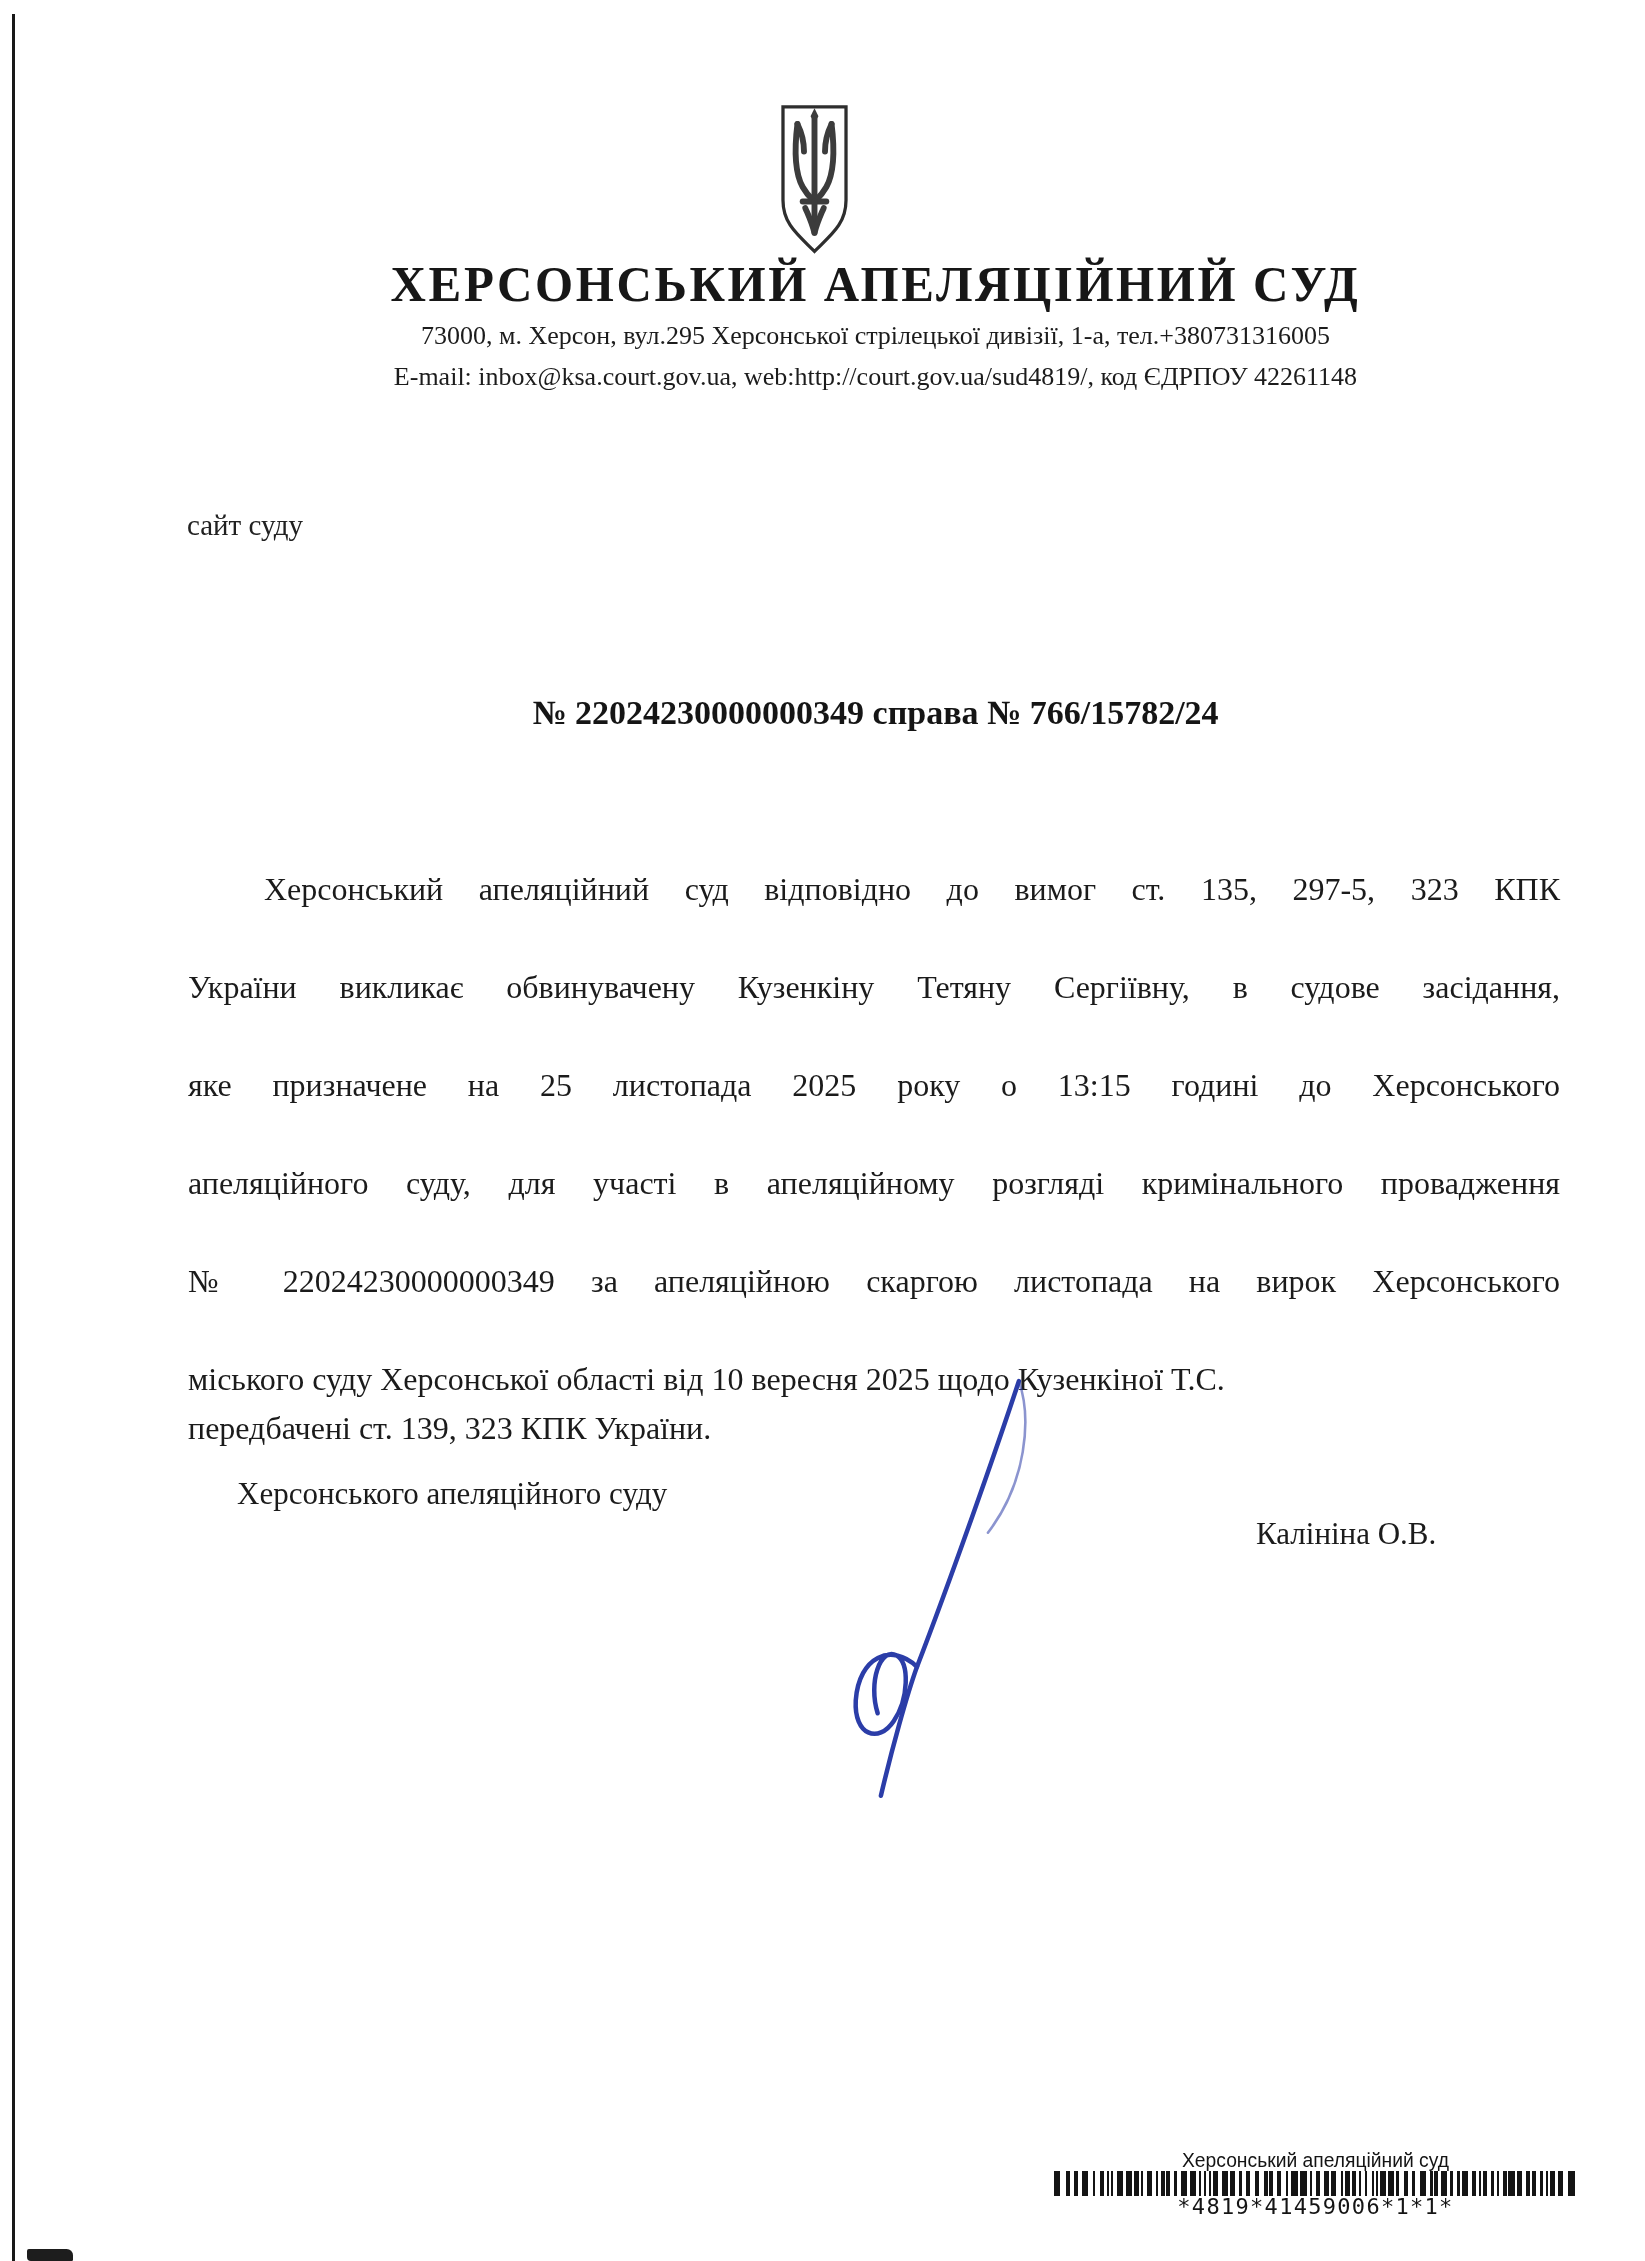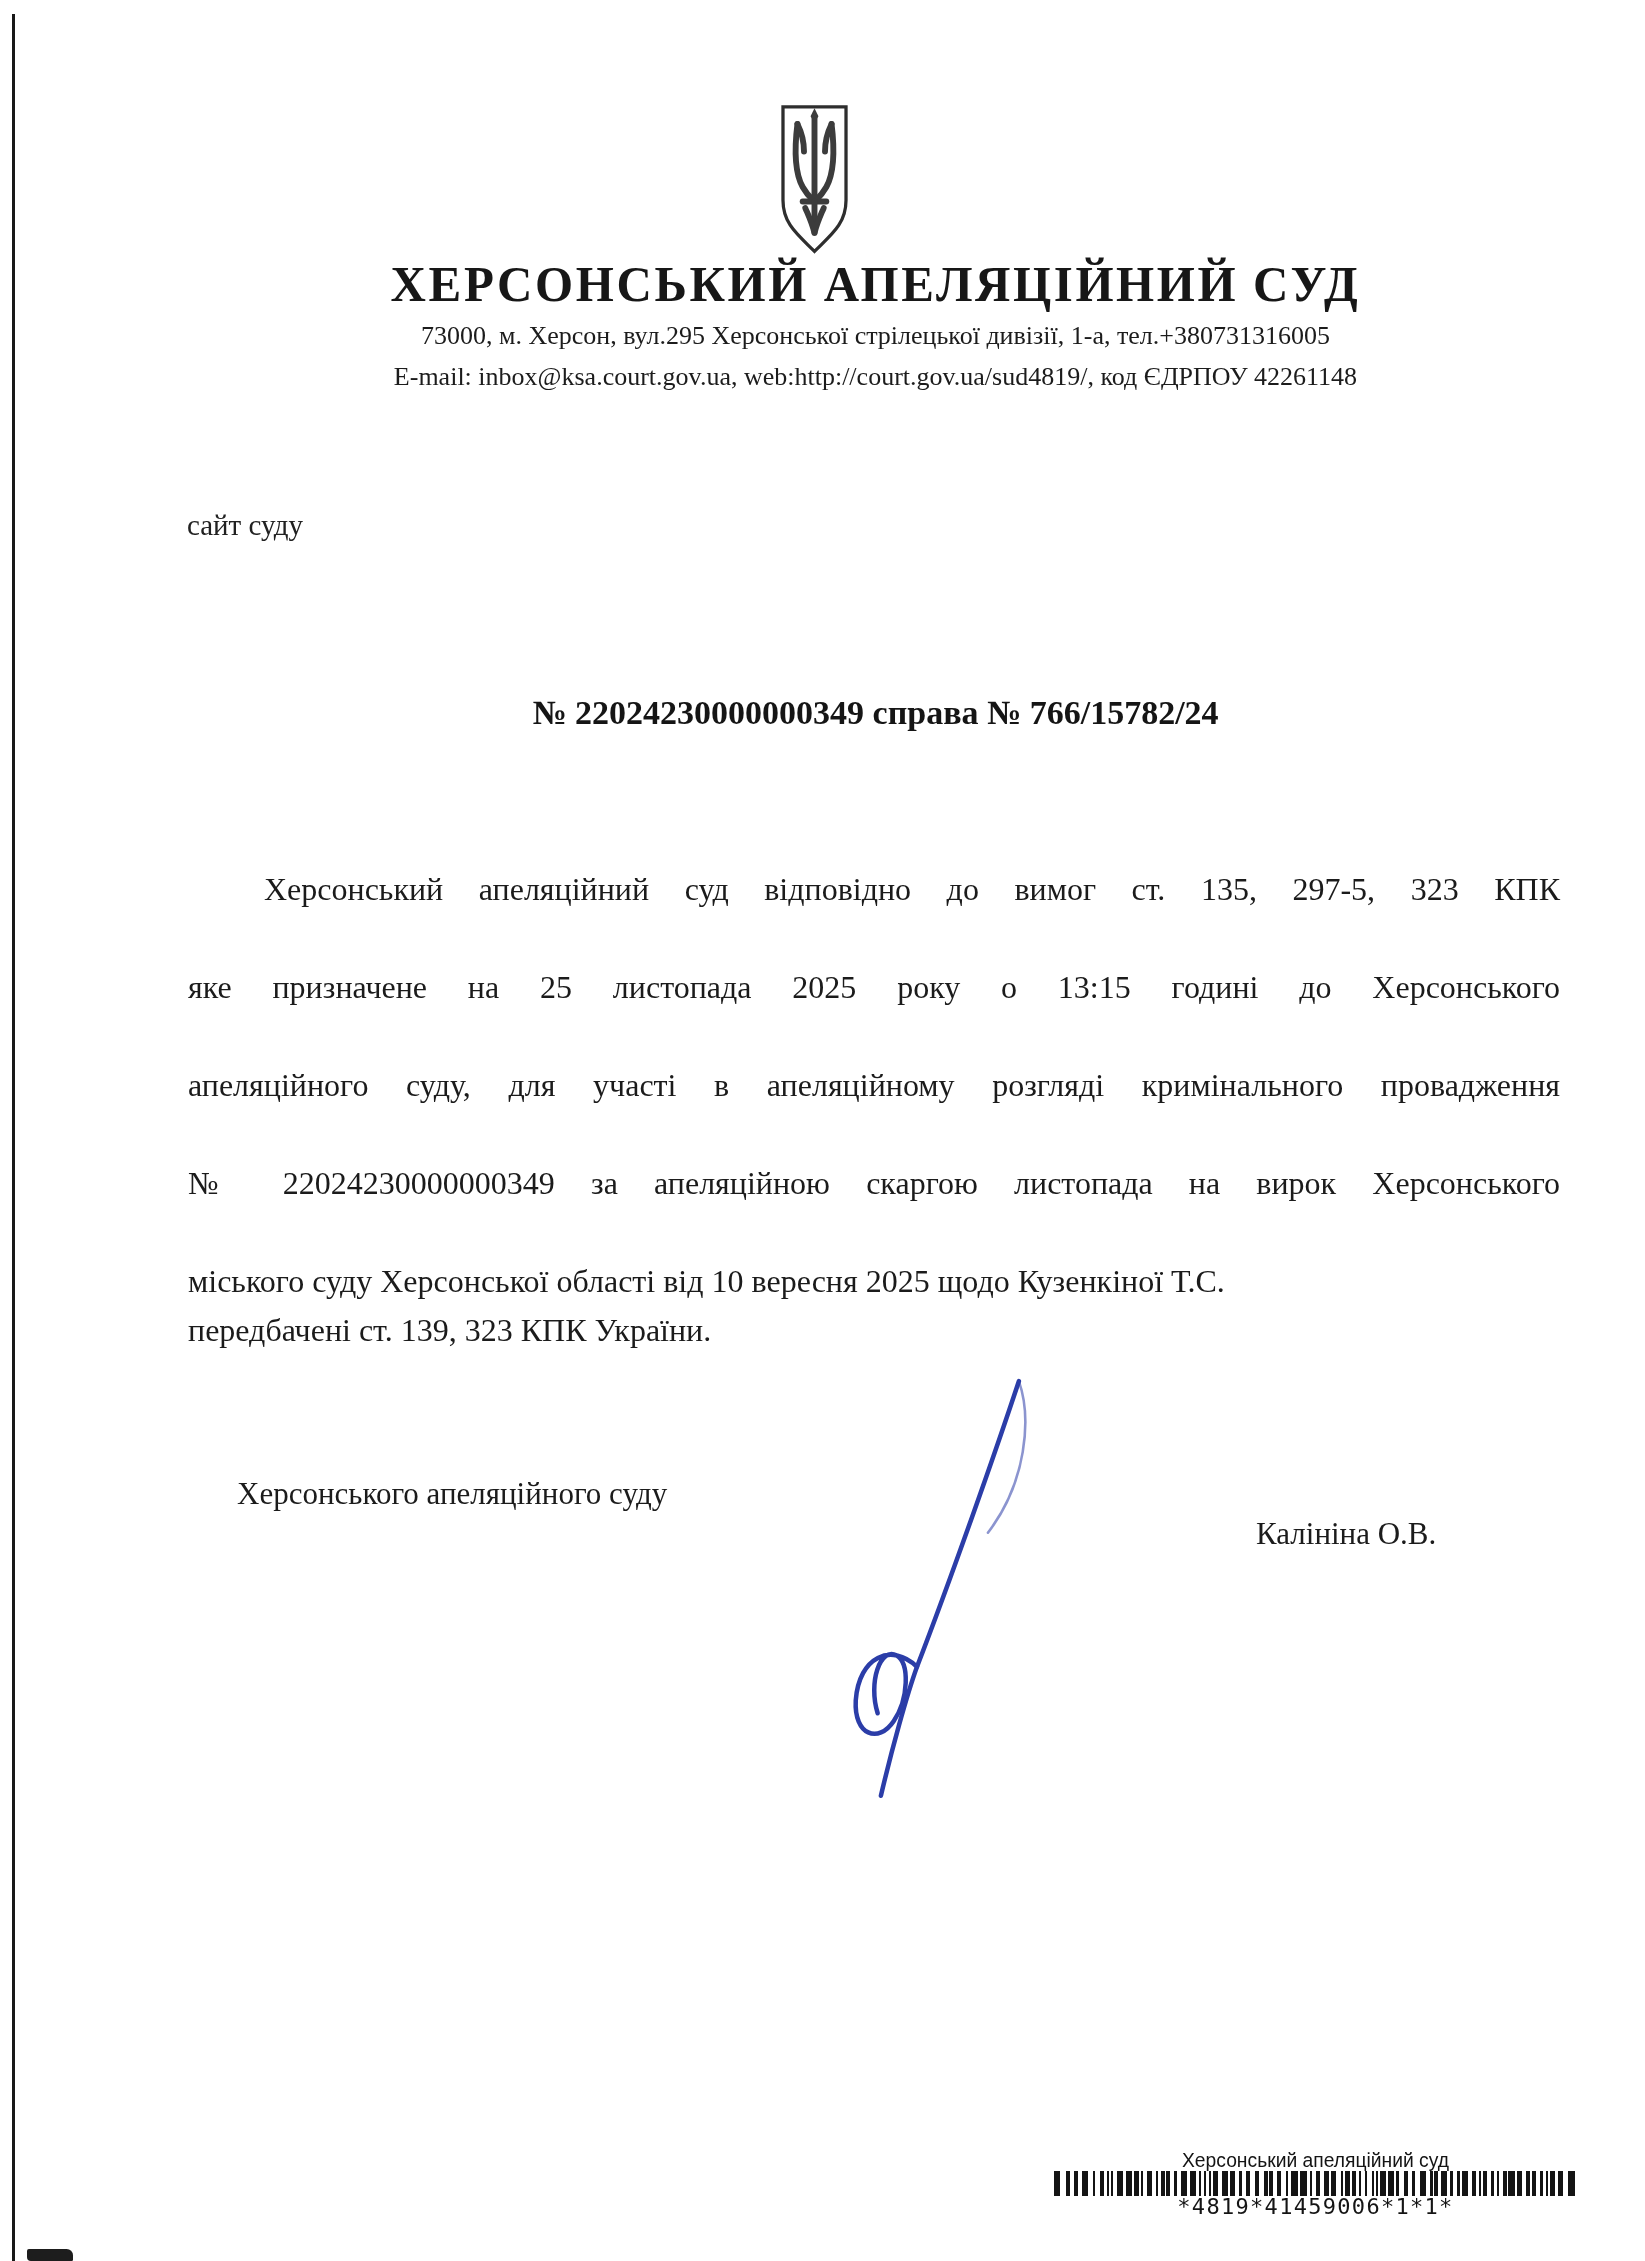--- a/index.html
+++ b/index.html
@@ -75,20 +75,21 @@
 <div class="center-wrap addr addr2">E-mail: inbox@ksa.court.gov.ua, web:http://court.gov.ua/sud4819/, код ЄДРПОУ 42261148</div>
 
 <div class="site-note">сайт суду</div>
 
 <div class="center-wrap subject">
   <div>№ 22024230000000349 справа № 766/15782/24</div>
 </div>
 
 <div class="bodytext">
   <div class="bline jline indent">Херсонський апеляційний суд відповідно до вимог ст. 135, 297-5, 323 КПК</div>
+  <div class="bline jline">України викликає обвинувачену Кузенкіну Тетяну Сергіївну, в судове засідання,</div>
   <div class="bline jline">яке призначене на 25 листопада 2025 року о 13:15 годині до Херсонського</div>
   <div class="bline jline">апеляційного суду, для участі в апеляційному розгляді кримінального провадження</div>
   <div class="bline jline">№ 22024230000000349 за апеляційною скаргою листопада на вирок Херсонського</div>
   <div class="bline lline">міського суду Херсонської області від 10 вересня 2025 щодо Кузенкіної Т.С.</div>
   <div class="bline lline">передбачені ст. 139, 323 КПК України.</div>
 </div>
 
 <div class="judge-block">
   <div>Херсонського апеляційного суду</div>
 </div>

